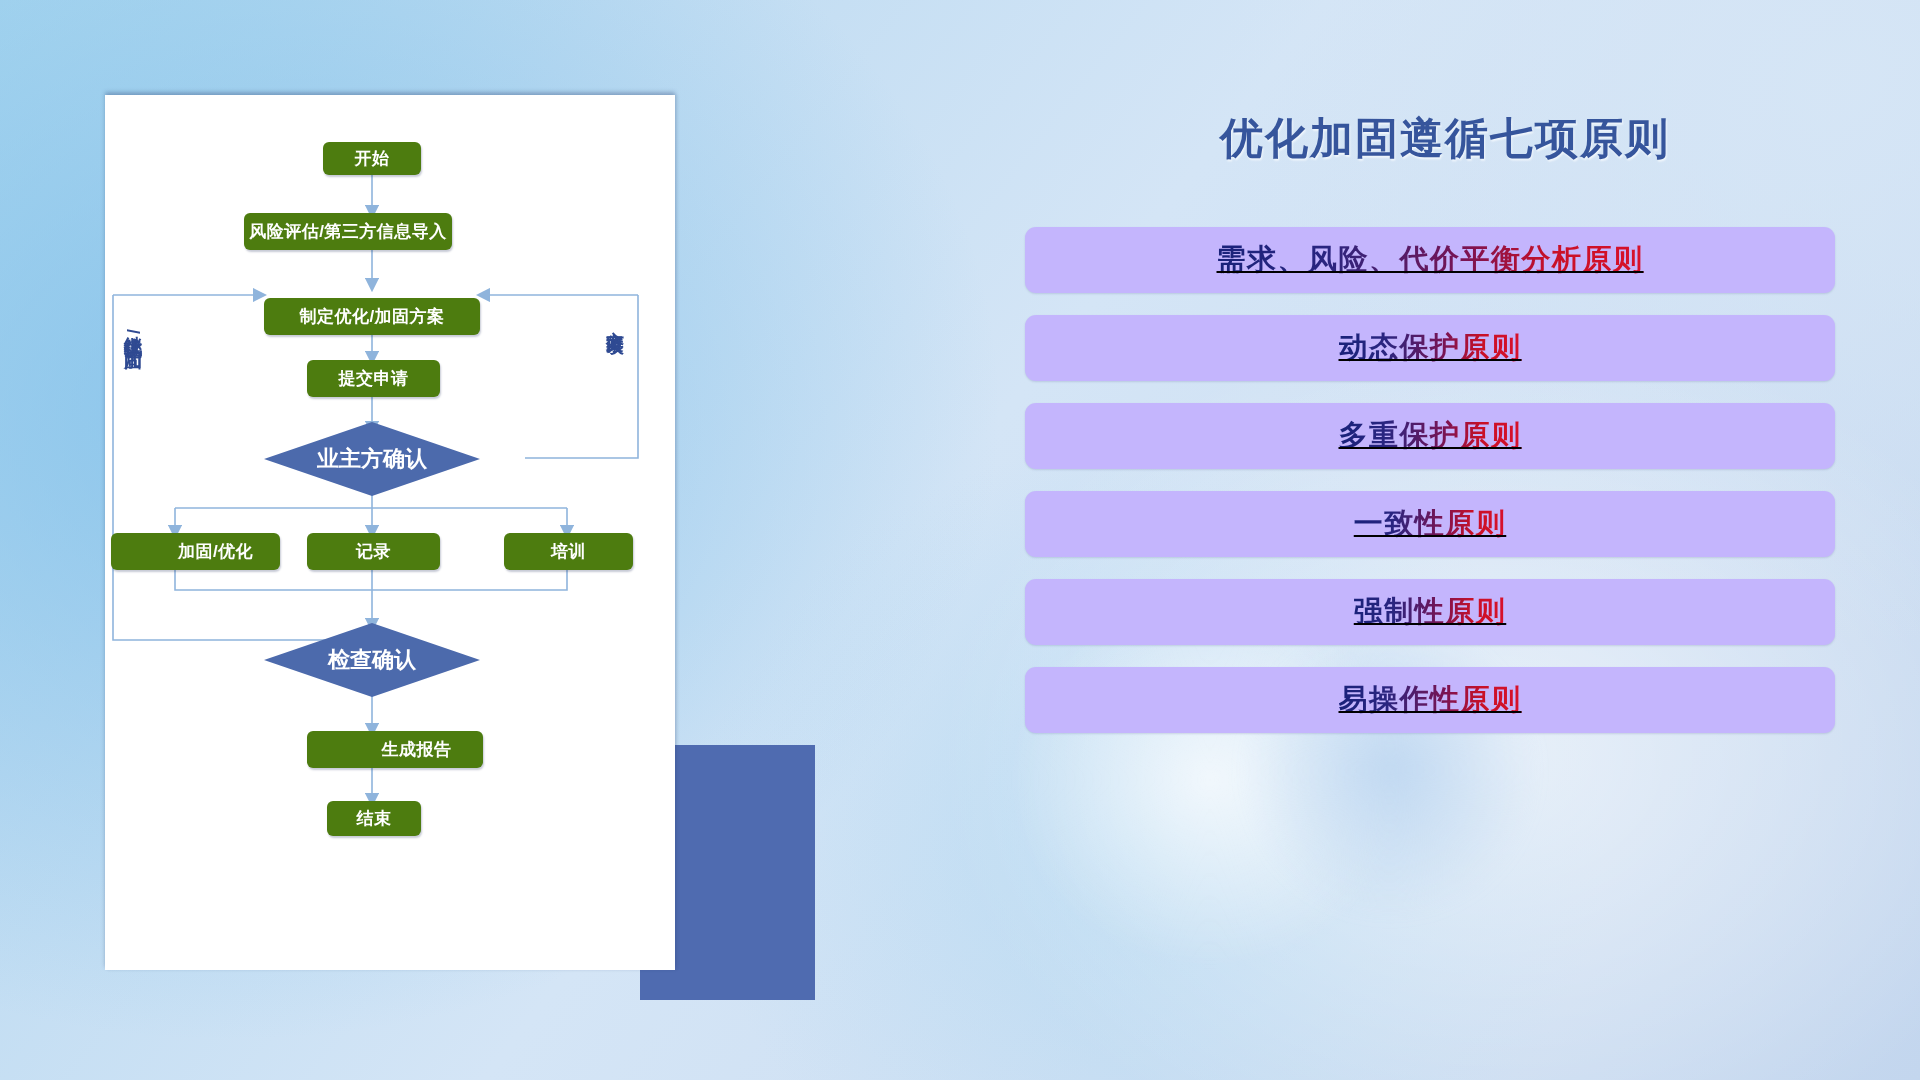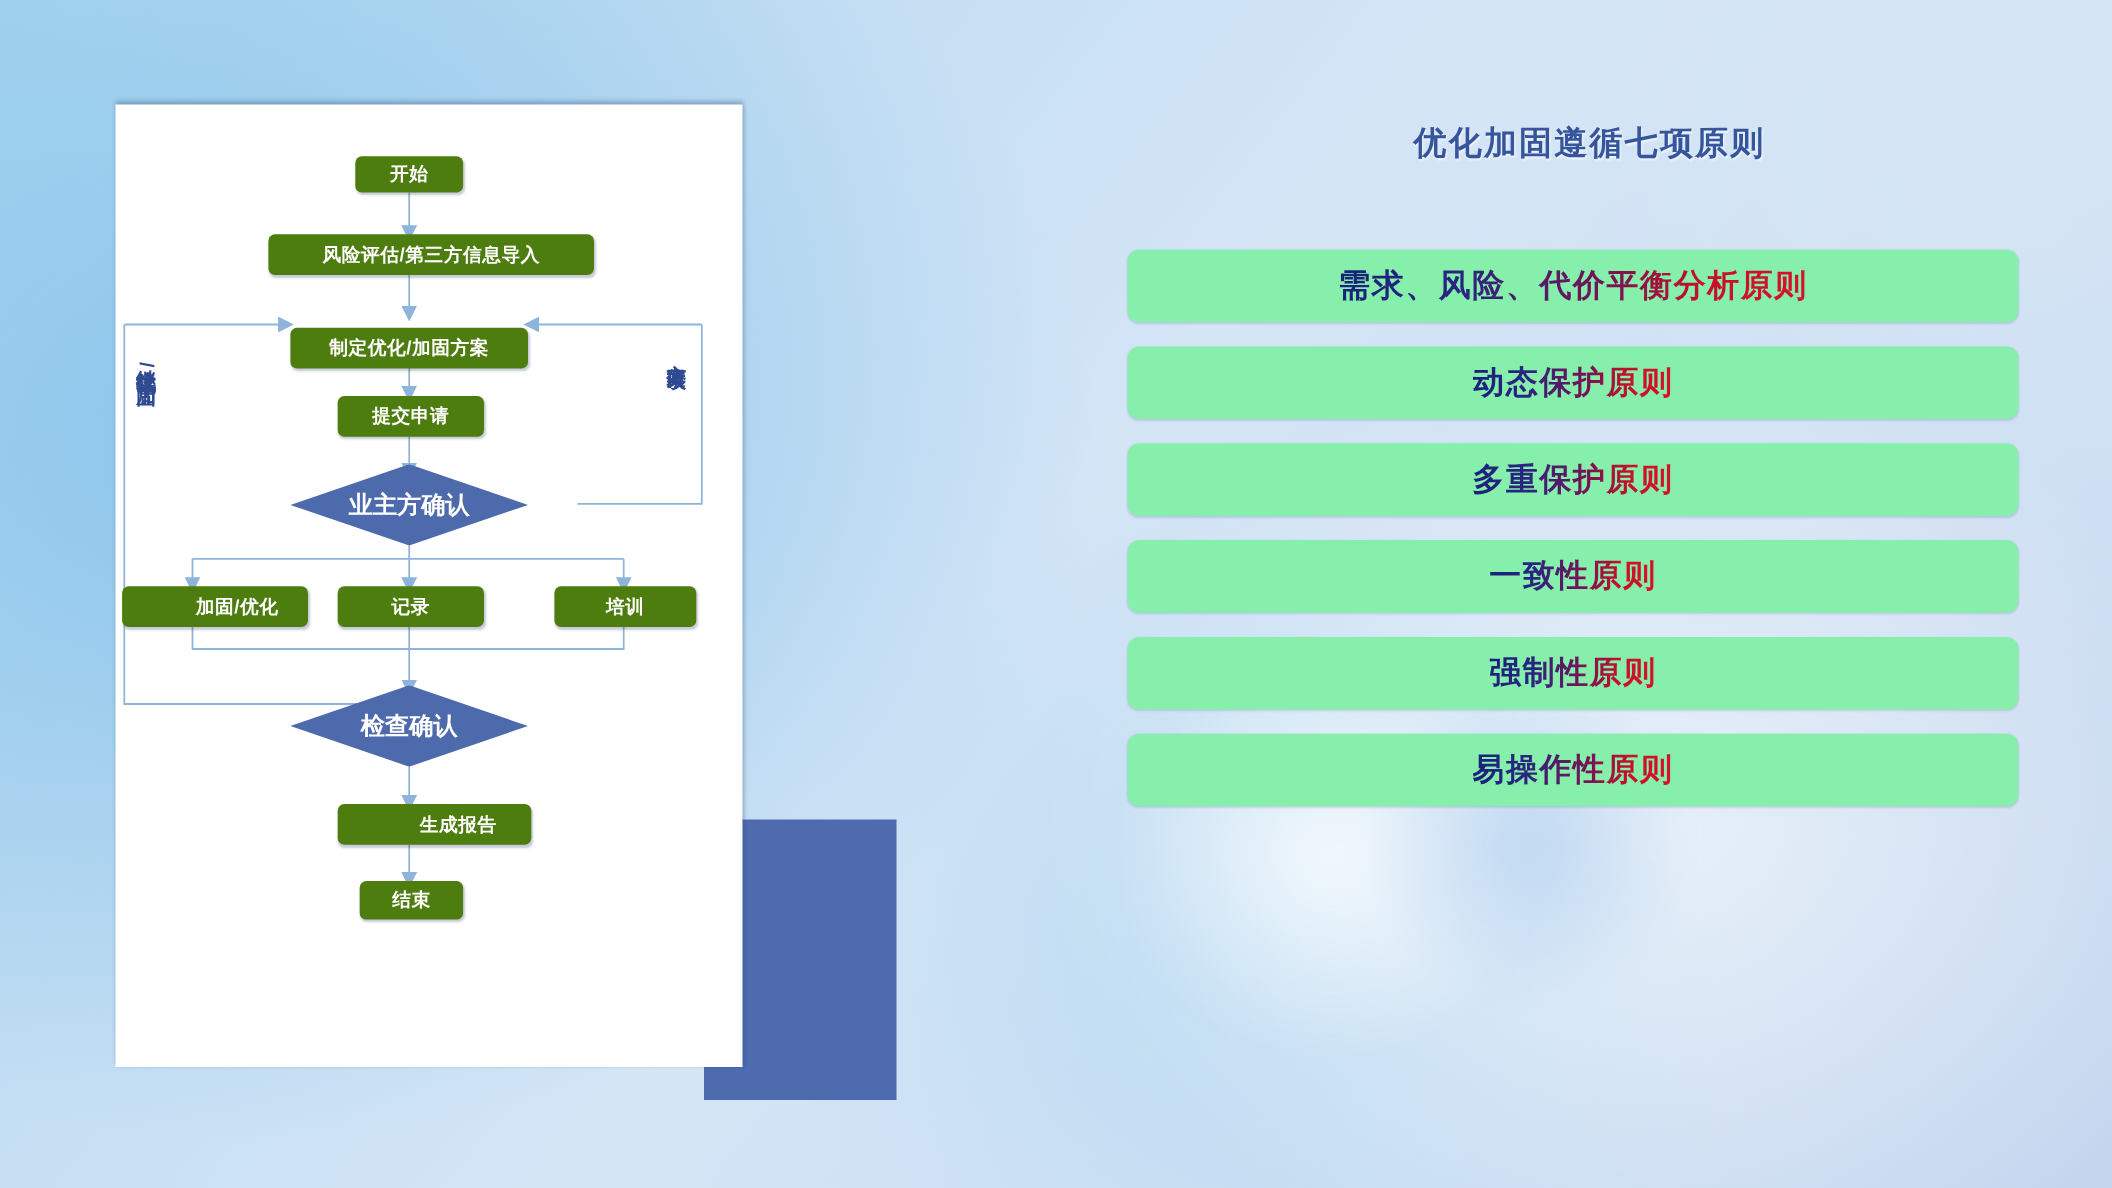--- a/index.html
+++ b/index.html
@@ -65,32 +65,33 @@
     writing-mode:vertical-rl;
     color:#2f4a92;font-size:18px;font-weight:700;
     letter-spacing:2px;line-height:1.05;
     white-space:nowrap;
   }
 
   
   #right-title{
     position:absolute;left:1055px;top:110px;width:780px;
     text-align:center;
-    font-size:30px;font-weight:700;letter-spacing:2px;
+    font-size:43px;font-weight:700;letter-spacing:2px;
     color:#36559c;
     text-shadow:1px 2px 2px rgba(255,255,255,.65);
   }
   #cards{position:absolute;left:1025px;top:227px;width:810px;}
   .card{
     position:relative;
     height:66px;margin-bottom:22px;
     border-radius:11px;
-    background:#86efac;
+    background:#c4b5fd;
     display:flex;align-items:center;justify-content:center;
     box-shadow:0 1px 2px rgba(60,80,130,.18);
+    text-decoration:underline;
   }
   .card::before{
     content:"";position:absolute;inset:-2px;border-radius:13px;
     background:linear-gradient(180deg,#3b59a8 0%,#5b57a0 38%,#b0294a 72%,#d8112b 100%);
     z-index:-1;
   }
   .card-text{
     font-size:29px;font-weight:700;letter-spacing:1.5px;
     background:linear-gradient(90deg,#19227a 0%,#2a2580 26%,#7a1352 58%,#c81027 78%,#d8112b 100%);
     -webkit-background-clip:text;background-clip:text;
@@ -144,21 +145,21 @@
       <line x1="267" y1="600" x2="267" y2="635" marker-end="url(#ar)"></line>
 
       <line x1="267" y1="673" x2="267" y2="705" marker-end="url(#ar)"></line>
     </g>
   </svg>
 
   <div class="node" style="left:218px;top:47px;width:98px;height:33px;">
     <span>开始</span>
   </div>
 
-  <div class="node" style="left:139px;top:118px;width:296px;height:37px;">
+  <div class="node" style="left:139px;top:118px;width:208px;height:37px;">
     <span>风险评估/第三方信息导入</span>
   </div>
 
   <div class="node" style="left:159px;top:203px;width:216px;height:37px;">
     <span>制定优化/加固方案</span>
   </div>
 
   <div class="node" style="left:202px;top:265px;width:133px;height:37px;">
     <span>提交申请</span>
   </div>

